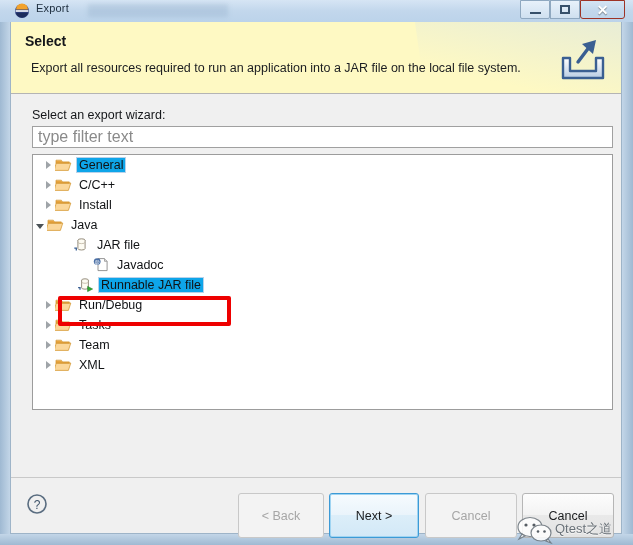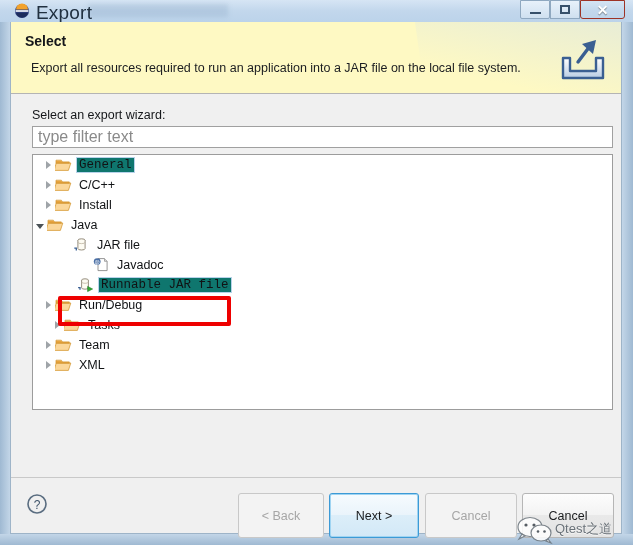--- a/index.html
+++ b/index.html
@@ -39,21 +39,21 @@
     width: 140px; height: 13px;
     background: rgba(120,150,180,0.22);
     filter: blur(2px);
   }
   #title-icon {
     position: absolute; left: 14px; top: 3px;
     width: 16px; height: 16px;
   }
   #title-text {
     position: absolute; left: 36px; top: 2px;
-    font-size: 19px; color: #203040;
+    font-size: 11px; color: #203040;
     letter-spacing: .2px;
   }
   
   .winbtn {
     position: absolute; top: 0px; height: 19px;
     border: 1px solid #8fa8c0;
     display: flex; align-items: center; justify-content: center;
   }
   #btn-min {
     left: 520px; width: 30px;
@@ -157,24 +157,23 @@
   .arrow-expanded {
     width: 0; height: 0;
     border-top: 5px solid #4b5257;
     border-left: 4px solid transparent;
     border-right: 4px solid transparent;
     margin-top: 3px;
   }
   .tree-icon { flex: 0 0 18px; width: 18px; height: 16px; margin-right: 3px; }
   .label-wrap { padding: 1px 3px; }
   .label-selected {
-    background: #0f766e;
+    background: #0ea5e9;
     border: 1px solid #b8d2ea;
     padding: 0px 2px;
-    font-family: Liberation Mono, monospace;
   }
 
   
   #red-box {
     position: absolute;
     left: 25px; top: 141px;
     width: 173px; height: 30px;
     border: 4px solid #ee0000;
     border-radius: 2px;
     pointer-events: none;
@@ -361,21 +360,21 @@
             <span class="arrow">
               <span class="arrow-collapsed"></span>
             </span>
             <svg viewBox="0 0 18 16" class="tree-icon">
               <path d="M1 3.5 h5.2 l1.3 1.6 h6.5 v1.2 h-13 z" fill="#e8a33d"></path>
               <path d="M1.2 6 h14.6 l-2.4 7.4 h-14.2 z" fill="#fbd79a" stroke="#d59a37" stroke-width=".8"></path>
               <path d="M1 3.2 h5.3 l1.4 1.7 h6.6 v1.4 h-13.3 z" fill="none" stroke="#d59a37" stroke-width=".8"></path>
             </svg>
             <span class="label-wrap">Run/Debug</span>
           </div>
-          <div class="tree-row" style="padding-left: 17px; align-items: center;">
+          <div class="tree-row" style="padding-left: 8px; align-items: center;">
             <span class="arrow">
               <span class="arrow-collapsed"></span>
             </span>
             <svg viewBox="0 0 18 16" class="tree-icon">
               <path d="M1 3.5 h5.2 l1.3 1.6 h6.5 v1.2 h-13 z" fill="#e8a33d"></path>
               <path d="M1.2 6 h14.6 l-2.4 7.4 h-14.2 z" fill="#fbd79a" stroke="#d59a37" stroke-width=".8"></path>
               <path d="M1 3.2 h5.3 l1.4 1.7 h6.6 v1.4 h-13.3 z" fill="none" stroke="#d59a37" stroke-width=".8"></path>
             </svg>
             <span class="label-wrap">Tasks</span>
           </div>

